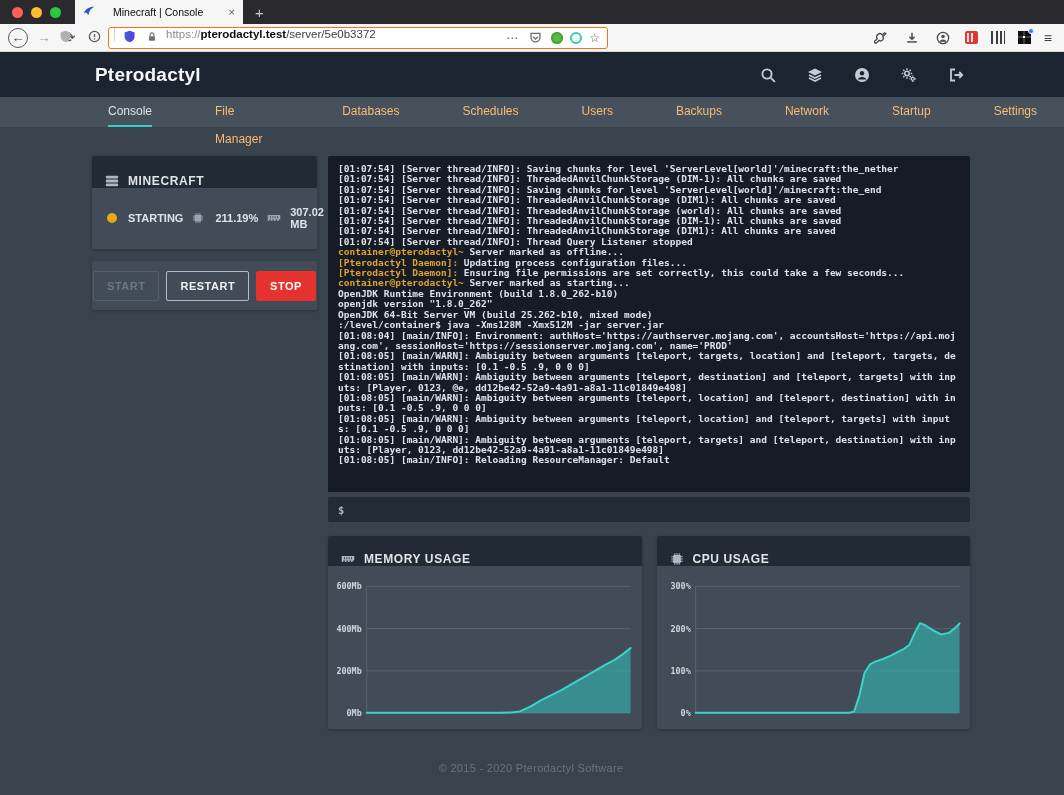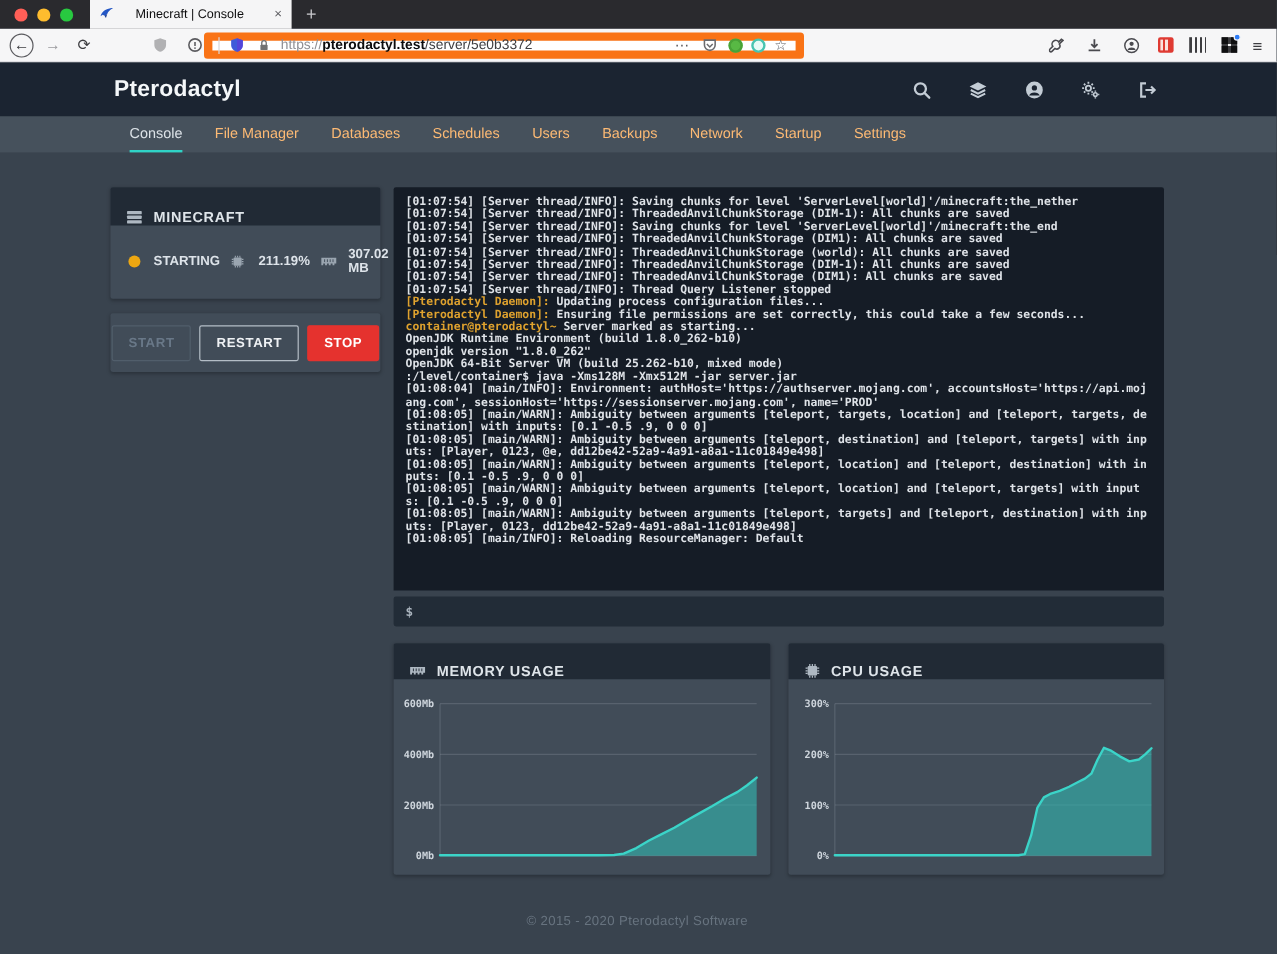--- a/index.html
+++ b/index.html
@@ -13,21 +13,21 @@
   .tl.red{ background:#ff5f57; } .tl.yellow{ background:#febc2e; } .tl.green{ background:#28c840; }
   .tab { width:168px; background:#f5f5f6; display:flex; align-items:center; gap:18px; padding:0 8px; font-size:10.5px; color:#0c0c0d; border-top-left-radius:0; }
   .tab .title { flex:1; white-space:nowrap; overflow:hidden; }
   .tab .close { color:#5a5a5e; font-size:11px; }
   .newtab { color:#c8c8cc; font-size:15px; display:flex; align-items:center; padding:0 12px; }
   .toolbar { height:28px; background:#f6f6f7; border-bottom:1px solid #d7d7db; display:flex; align-items:center; padding:0 8px; gap:6px; }
   .navbtn { font-size:13px; color:#3d3d40; width:20px; text-align:center; }
   .navbtn.circled { width:20px; height:20px; border:1.5px solid #5a5a5e; border-radius:50%; line-height:17px; }
   .navbtn.fwd { color:#9a9a9e; }
   .tb-ic { display:flex; align-items:center; justify-content:center; width:18px; height:18px; }
-  .urlbar { flex:0 0 500px; height:22px; margin-left:84px; background:#fff; border:7px solid #f97316; border-radius:3px; display:flex; align-items:center; gap:5px; padding:0 7px; }
+  .urlbar { flex:0 0 500px; height:22px; margin-left:22px; background:#fff; border:1px solid #f97316; border-radius:3px; display:flex; gap:5px; padding:0 7px; }
   .urlbar .sep { width:1px; height:14px; background:#d7d7db; }
   .url-text { font-size:11.5px; white-space:nowrap; flex:1; overflow:hidden; }
   .url-text .scheme { color:#8e8e93; }
   .url-text .domain { color:#0c0c0d; font-weight:bold; }
   .url-text .path { color:#3d3d40; }
   .page-actions { display:flex; align-items:center; gap:7px; }
   .dots { color:#5a5a5e; font-size:12px; letter-spacing:1px; }
   .star { color:#5a5a5e; font-size:12px; }
   .ext-dot-green { width:12px; height:12px; border-radius:50%; background:#58b944; box-shadow:inset 0 0 0 2px #49a238; }
   .ext-dot-teal { width:12px; height:12px; border-radius:50%; border:2px solid #49c5b1; background:#e8fbf6; }
@@ -41,21 +41,21 @@
                linear-gradient(#3d3d40 0 5.5px,transparent 5.5px 7.5px,#3d3d40 7.5px 13px);
     background-blend-mode:multiply; }
   .grid-ic .dot { position:absolute; right:-3px; top:-3px; width:6px; height:6px; background:#2e7cf6; border-radius:50%; border:1px solid #f6f6f7; }
   .burger { color:#3d3d40; font-size:14px; font-weight:bold; }
 
   
   .pt-header { height:45px; background:#1b2431; display:flex; align-items:center; padding:0 100px 0 95px; }
   .pt-title { color:#f4f7f9; font-size:19px; font-weight:bold; letter-spacing:.2px; }
   .pt-head-icons { margin-left:auto; display:flex; align-items:center; gap:31px; color:#c3ccd5; }
   .pt-head-icons .hi { display:flex; width:16px; height:16px; }
-  .pt-subnav { height:30px; background:#46515c; display:flex; align-items:flex-end; padding:0 0 0 108px; }
+  .pt-subnav { height:30px; background:#46515c; display:flex; align-items:flex-end; padding:0 0 0 108px;gap:36px; }
   .nav-item { font-size:12px; color:#fdba74; height:30px; line-height:28px; margin-right:27px; border-bottom:2px solid transparent; }
   .nav-item.active { color:#dde3e8; border-bottom-color:#2fd3c6; }
 
   
   .content { padding:29px 94px 0 92px; }
   .cols { display:grid; grid-template-columns:225px 642px; gap:11px; align-items:start; }
   .card { background:#414c58; border-radius:2px; box-shadow:0 1px 3px rgba(0,0,0,.25); }
   .card-head { height:32px; background:#212a35; display:flex; align-items:flex-end; gap:9px; padding:0 13px; color:#dfe5ea; font-size:12px; font-weight:bold; letter-spacing:.6px; border-radius:2px 2px 0 0; }
   .card-head .ci { display:flex; width:14px; height:14px; color:#aeb8c2; }
 
@@ -307,20 +307,21 @@
       <div>
         <div class="console" id="console-log">
             <div class="console-line"><span>[01:07:54] [Server thread/INFO]: Saving chunks for level 'ServerLevel[world]'/minecraft:the_nether</span></div>
             <div class="console-line"><span>[01:07:54] [Server thread/INFO]: ThreadedAnvilChunkStorage (DIM-1): All chunks are saved</span></div>
             <div class="console-line"><span>[01:07:54] [Server thread/INFO]: Saving chunks for level 'ServerLevel[world]'/minecraft:the_end</span></div>
             <div class="console-line"><span>[01:07:54] [Server thread/INFO]: ThreadedAnvilChunkStorage (DIM1): All chunks are saved</span></div>
             <div class="console-line"><span>[01:07:54] [Server thread/INFO]: ThreadedAnvilChunkStorage (world): All chunks are saved</span></div>
             <div class="console-line"><span>[01:07:54] [Server thread/INFO]: ThreadedAnvilChunkStorage (DIM-1): All chunks are saved</span></div>
             <div class="console-line"><span>[01:07:54] [Server thread/INFO]: ThreadedAnvilChunkStorage (DIM1): All chunks are saved</span></div>
             <div class="console-line"><span>[01:07:54] [Server thread/INFO]: Thread Query Listener stopped</span></div>
+            <div class="console-line"><span class="seg-gold">container@pterodactyl~</span><span> Server marked as offline...</span></div>
             <div class="console-line"><span class="seg-gold">[Pterodactyl Daemon]:</span><span> Updating process configuration files...</span></div>
             <div class="console-line"><span class="seg-gold">[Pterodactyl Daemon]:</span><span> Ensuring file permissions are set correctly, this could take a few seconds...</span></div>
             <div class="console-line"><span class="seg-gold">container@pterodactyl~</span><span> Server marked as starting...</span></div>
             <div class="console-line"><span>OpenJDK Runtime Environment (build 1.8.0_262-b10)</span></div>
             <div class="console-line"><span>openjdk version "1.8.0_262"</span></div>
             <div class="console-line"><span>OpenJDK 64-Bit Server VM (build 25.262-b10, mixed mode)</span></div>
             <div class="console-line"><span>:/level/container$ java -Xms128M -Xmx512M -jar server.jar</span></div>
             <div class="console-line"><span>[01:08:04] [main/INFO]: Environment: authHost='https://authserver.mojang.com', accountsHost='https://api.mojang.com', sessionHost='https://sessionserver.mojang.com', name='PROD'</span></div>
             <div class="console-line"><span>[01:08:05] [main/WARN]: Ambiguity between arguments [teleport, targets, location] and [teleport, targets, destination] with inputs: [0.1 -0.5 .9, 0 0 0]</span></div>
             <div class="console-line"><span>[01:08:05] [main/WARN]: Ambiguity between arguments [teleport, destination] and [teleport, targets] with inputs: [Player, 0123, @e, dd12be42-52a9-4a91-a8a1-11c01849e498]</span></div>

